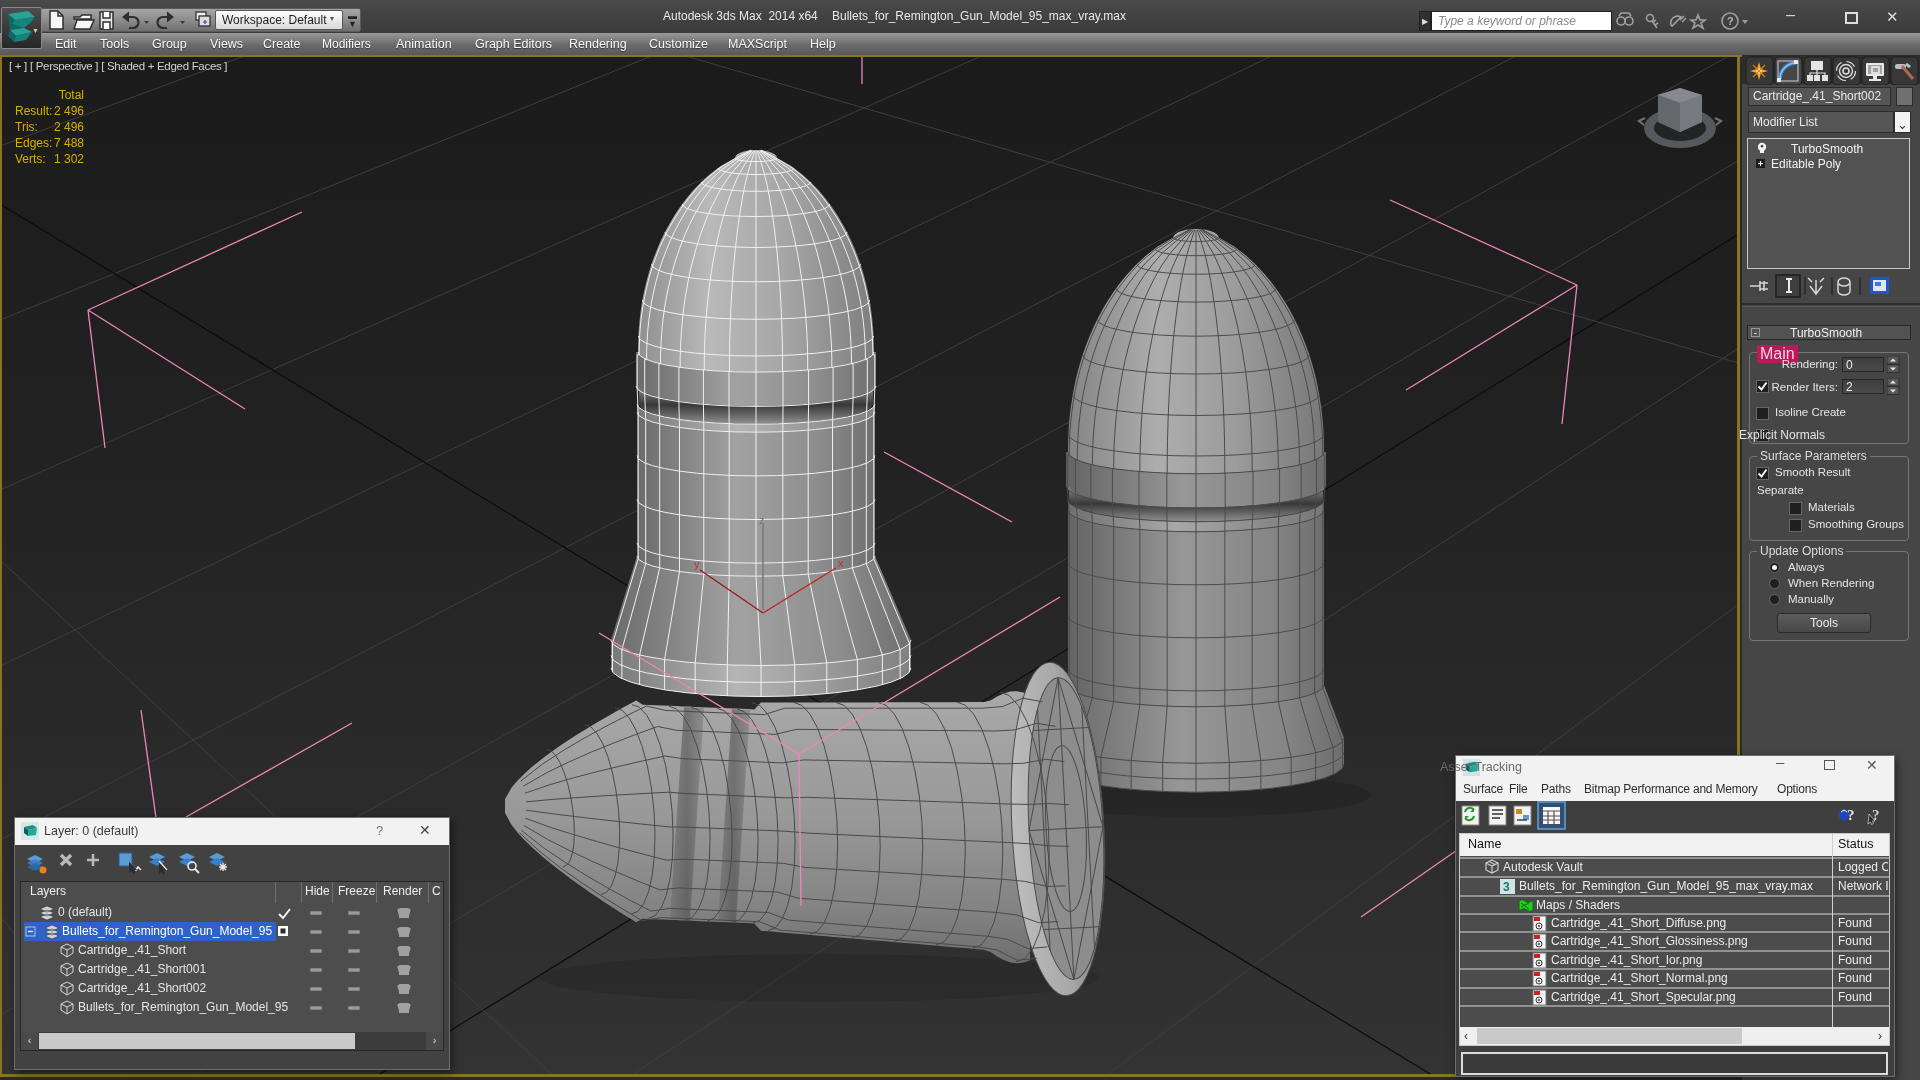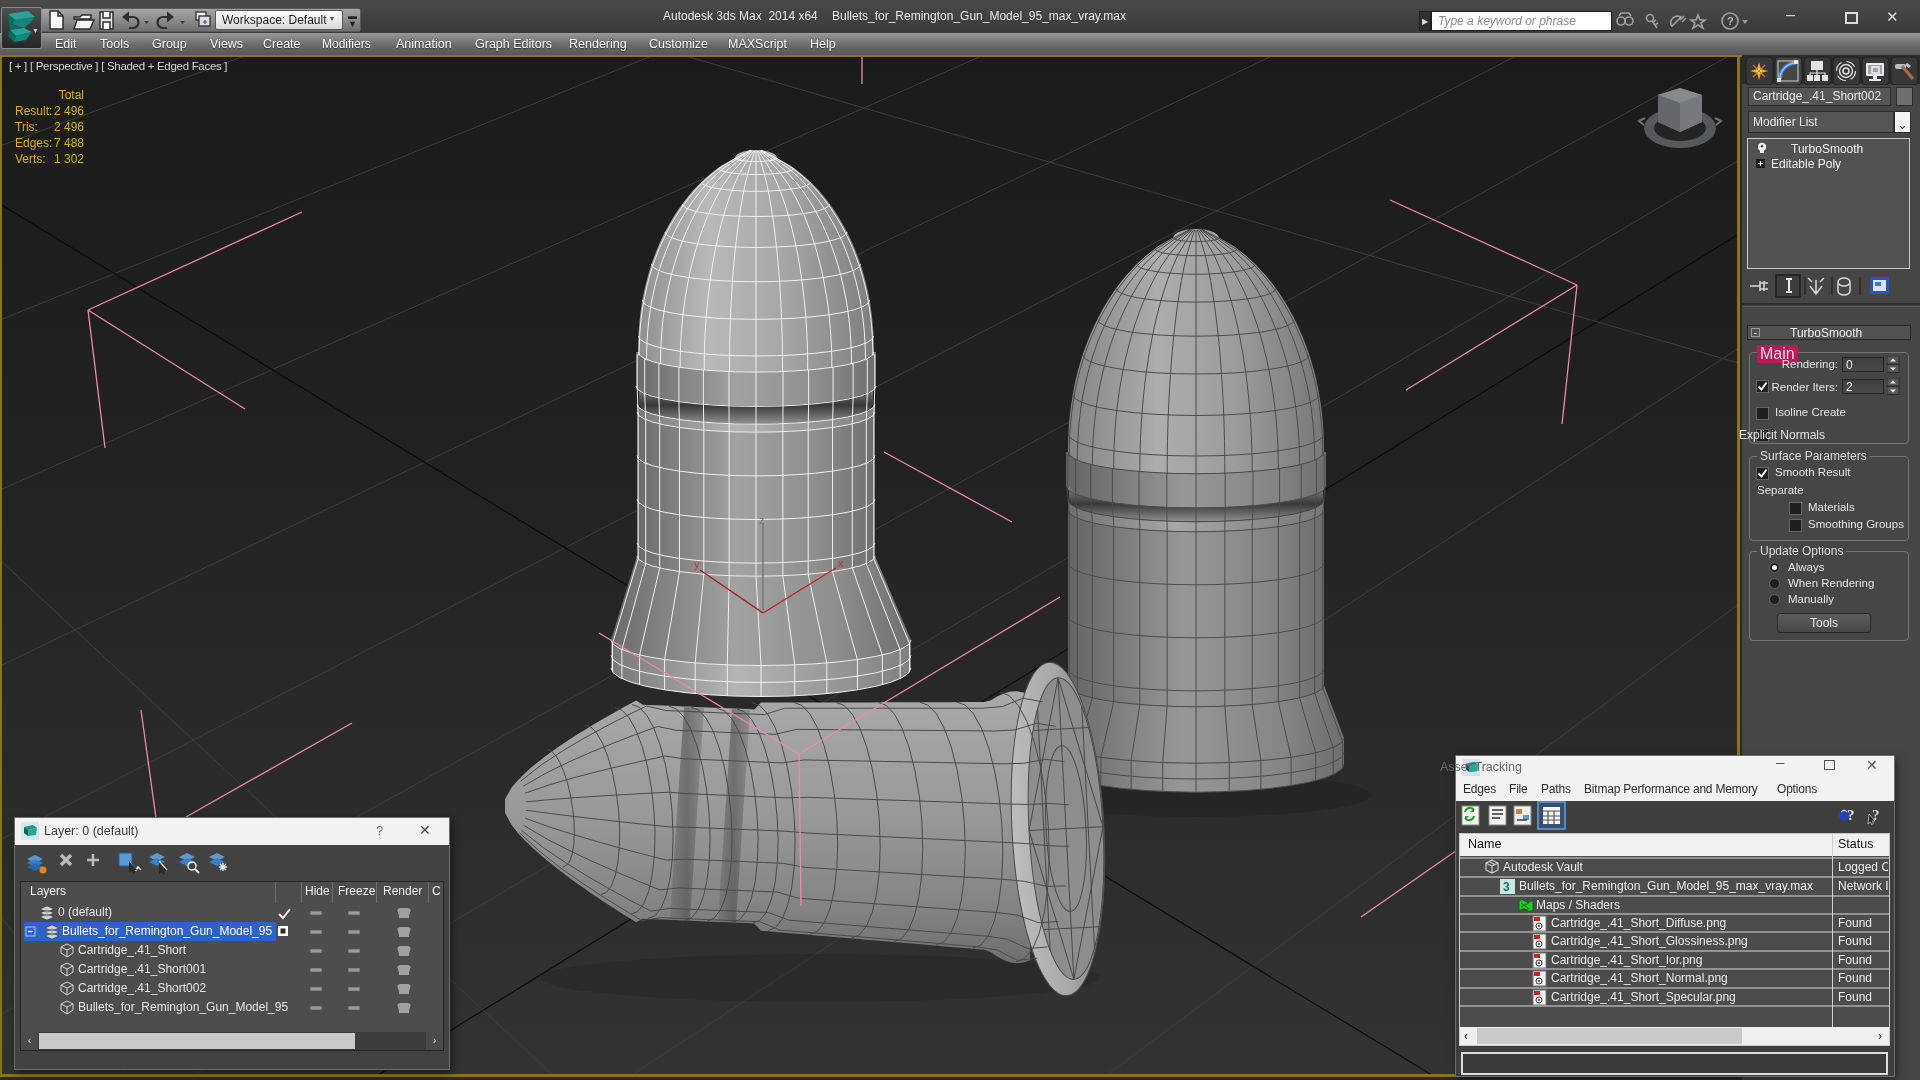--- a/index.html
+++ b/index.html
@@ -598,21 +598,21 @@
 <svg class="abs" style="left:1463px;top:759px;z-index:14" width="17" height="17" viewBox="0 0 18 18">
 <rect width="18" height="18" fill="#cfe5e3"></rect>
     <path d="M3,5 L12,3 L16,6 L7,8 Z" fill="#1d8f85"></path>
     <path d="M3,5 L7,8 L7,14 L3,11 Z" fill="#0c5f58"></path>
     <path d="M7,8 L16,6 L15,13 L7,14 Z" fill="#25a79b"></path>
   </svg>
 <div class="txt" style="left:1440px;top:760px;font-size:12.5px;color:#6a6a6a;z-index:14">Asset Tracking</div>
 <div class="txt" style="left:1776px;top:753px;font-size:15px;color:#555;z-index:14">–</div>
 <div class="abs" style="left:1824px;top:760px;width:11px;height:10px;border:1.5px solid #555;z-index:14"></div>
 <div class="txt" style="left:1866px;top:757px;font-size:14px;color:#555;z-index:14">✕</div>
-<div class="txt" style="left:1463px;top:782px;font-size:12px;color:#2d2d2d;z-index:14;letter-spacing:-0.2px">Edges</div>
+<div class="txt" style="left:1463px;top:782px;font-size:12px;color:#2d2d2d;z-index:14;letter-spacing:-0.2px">Surface</div>
 <div class="txt" style="left:1509px;top:782px;font-size:12px;color:#2d2d2d;z-index:14;letter-spacing:-0.2px">File</div>
 <div class="txt" style="left:1541px;top:782px;font-size:12px;color:#2d2d2d;z-index:14;letter-spacing:-0.2px">Paths</div>
 <div class="txt" style="left:1584px;top:782px;font-size:12px;color:#2d2d2d;z-index:14;letter-spacing:-0.2px">Bitmap Performance and Memory</div>
 <div class="txt" style="left:1777px;top:782px;font-size:12px;color:#2d2d2d;z-index:14;letter-spacing:-0.2px">Options</div>
 <svg class="abs" style="left:1455px;top:801px;z-index:14" width="440" height="32" viewBox="0 0 440 32">
 <g transform="translate(7,5)">
       <rect width="17" height="19" fill="#f2f2f2" stroke="#888"></rect>
       <path d="M3,6 a5,5 0 0 1 9,-2 M12,10 a5,5 0 0 1 -9,2" stroke="#2a9a2a" stroke-width="2" fill="none"></path>
       <path d="M12,2 v4 h-4 z M3,14 v-4 h4 z" fill="#2a9a2a"></path>
     </g>

